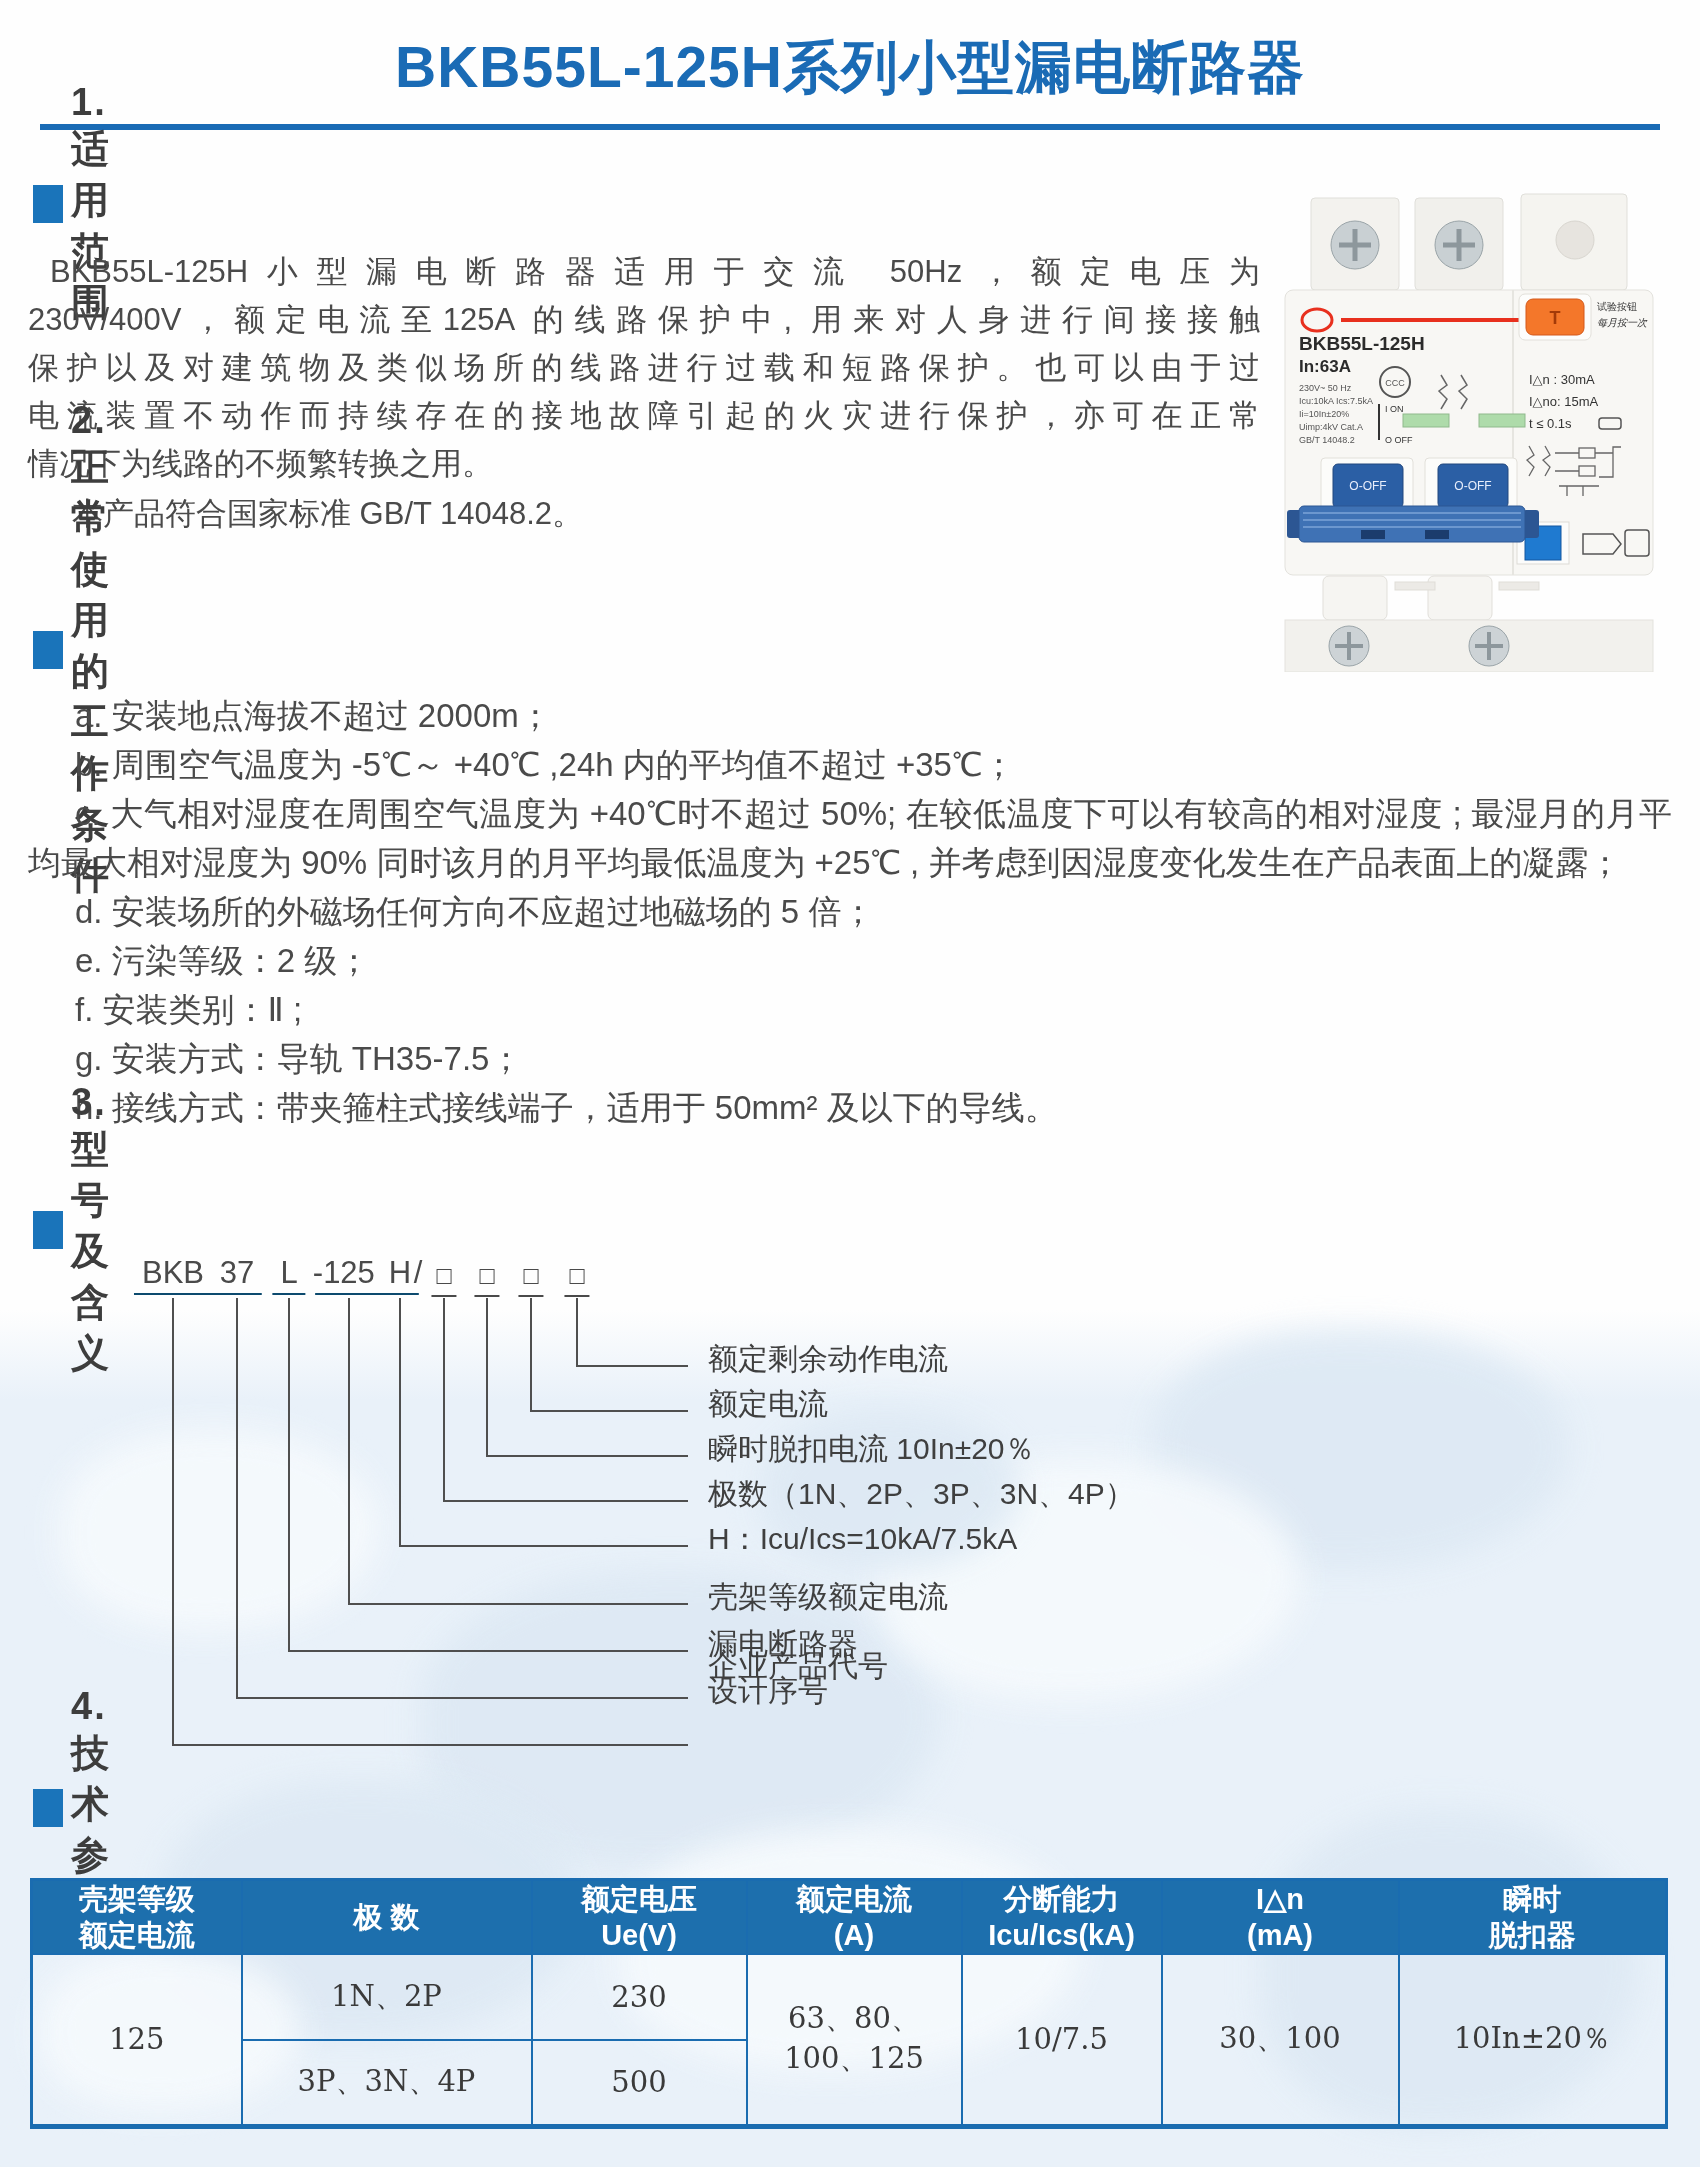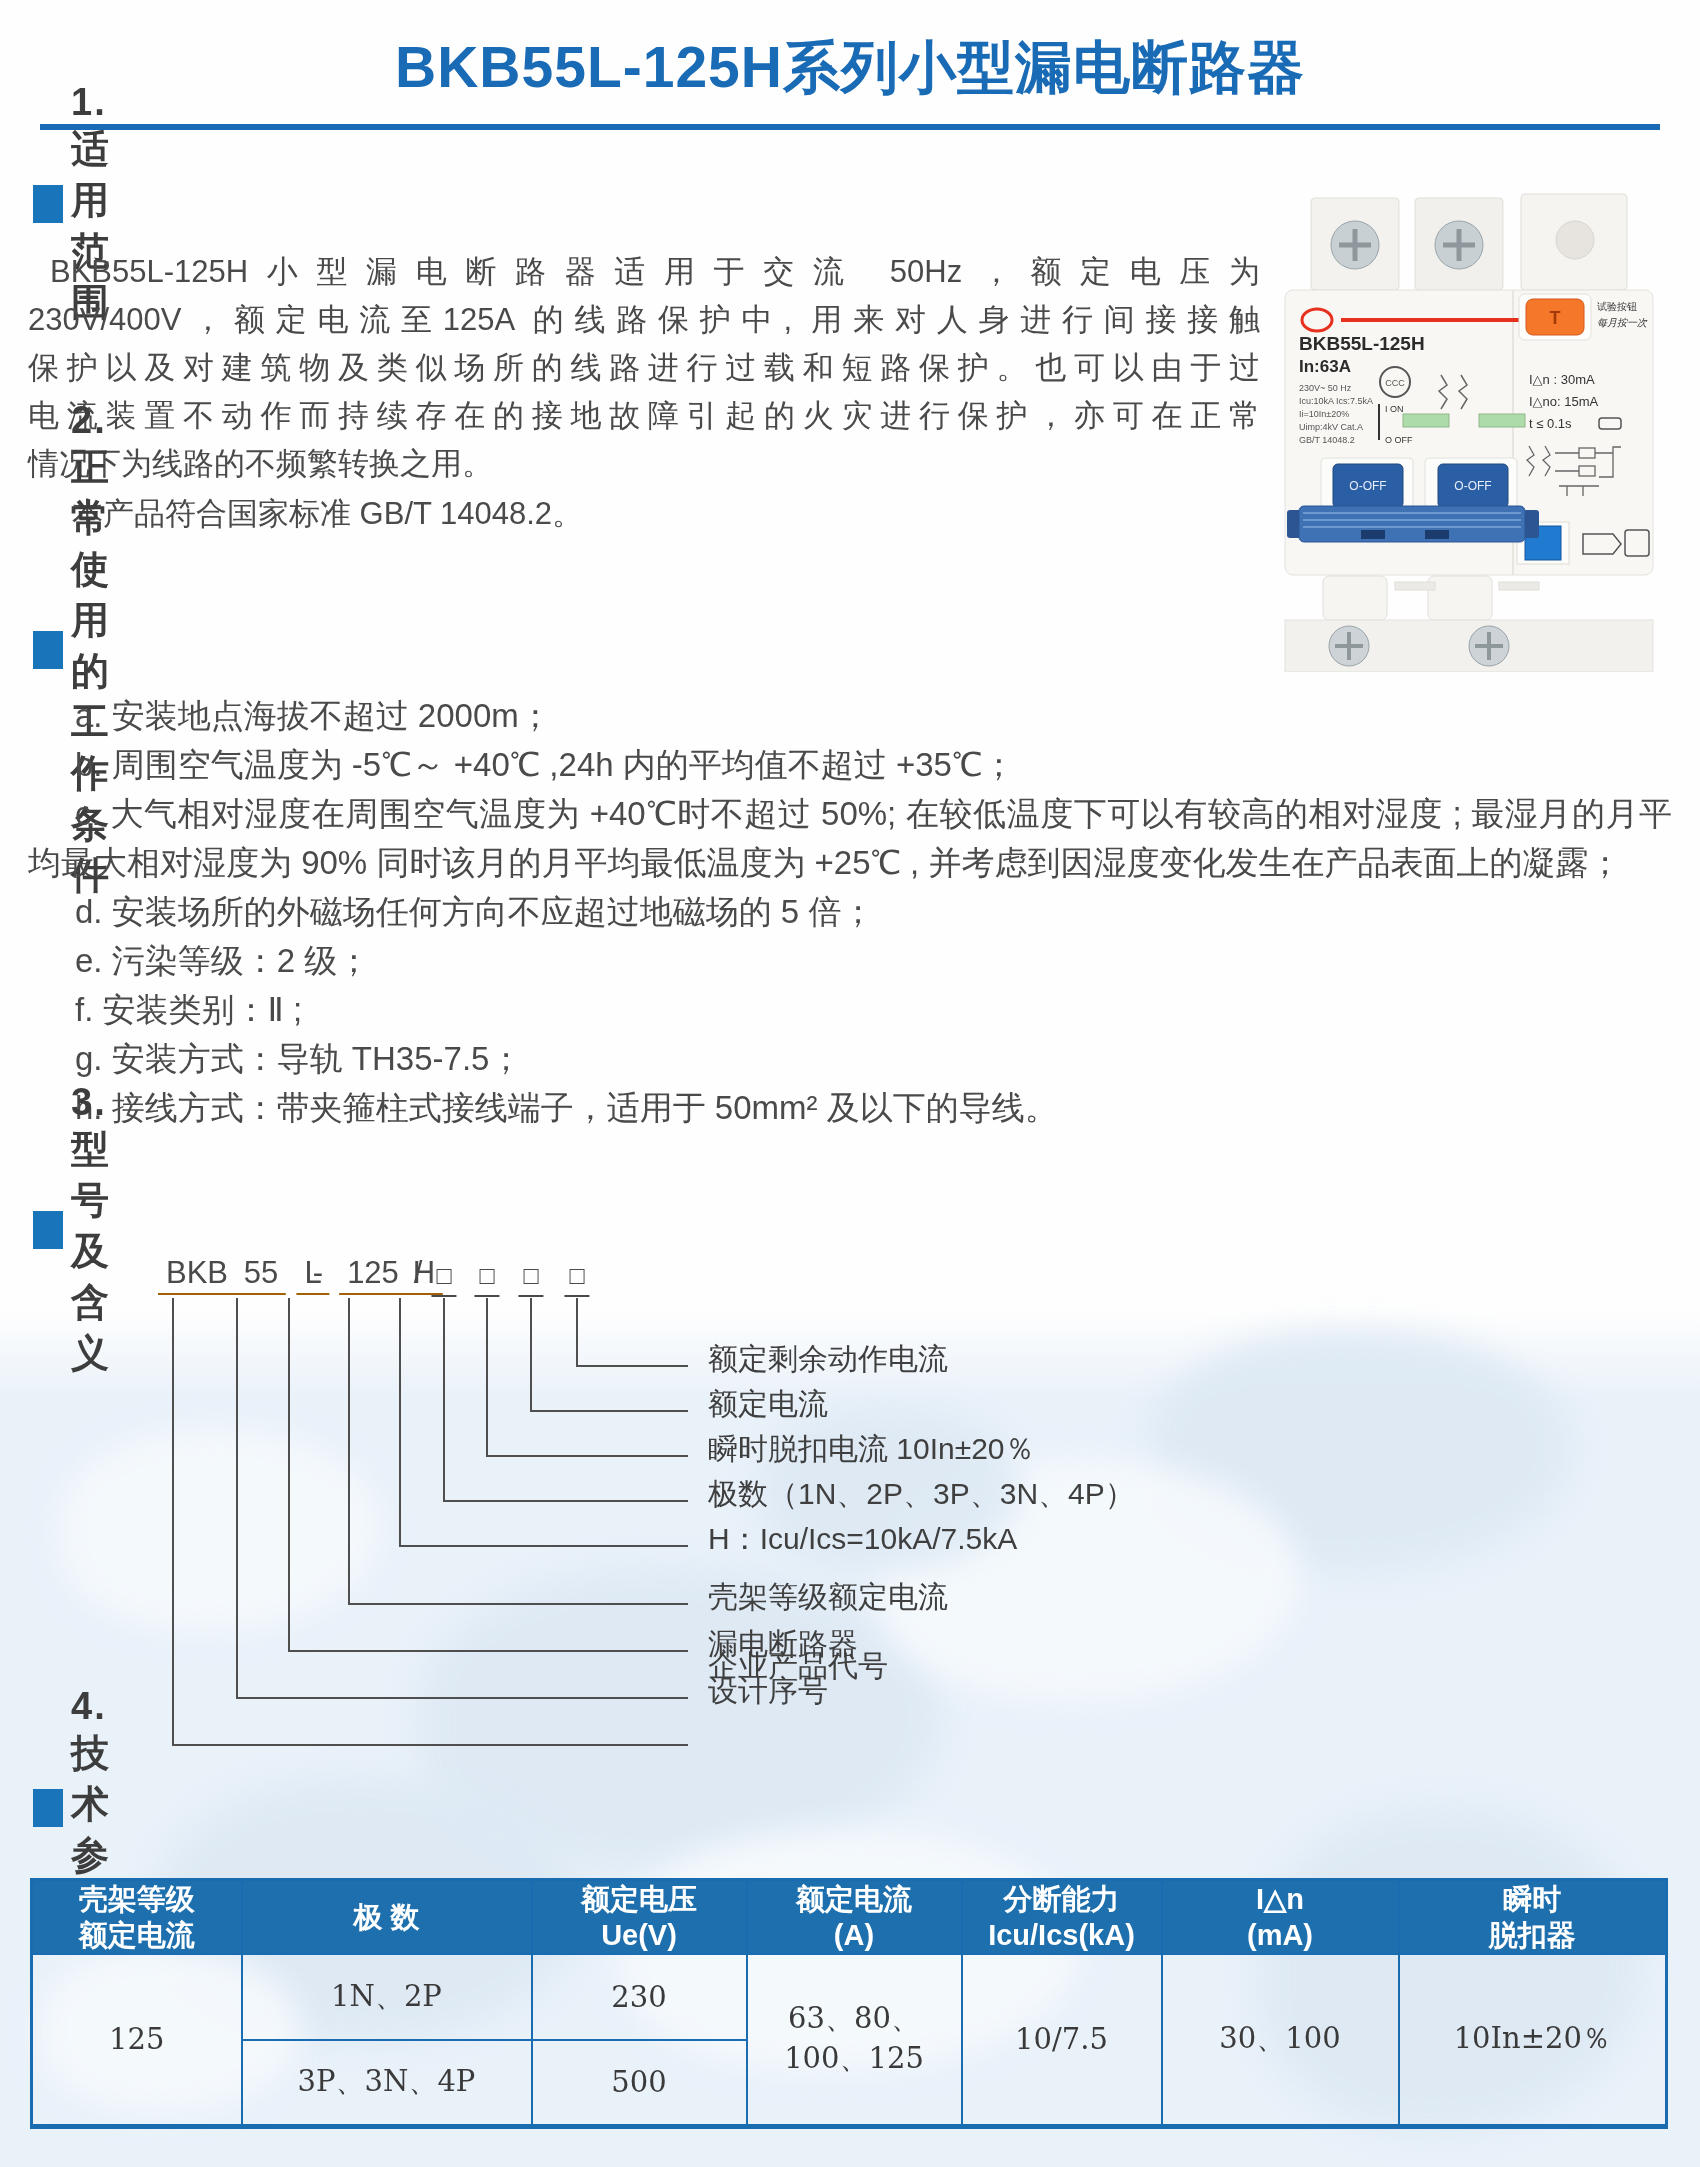--- a/index.html
+++ b/index.html
@@ -37,21 +37,21 @@
   .pline.last { text-align-last:left; }
   #para1 { top:248px; }
   #para2 { top:490px; height:48px; line-height:48px; padding-left:44px; }
 
   
   #cond-list { position:absolute; left:28px; top:678px; width:1644px; font-size:33px; color:#4a4a4a;margin-top:13px; }
   #cond-list .item { line-height:49px; text-indent:47px; text-align:justify; }
 
   
   .mseg { position:absolute; transform:translateX(-50%); top:1256px; font-size:31px; color:#4a4a4a;
-          padding:0 8px 3px; border-bottom:2px solid #a16207; line-height:34px; white-space:nowrap;margin-left:24px; }
+          padding:0 8px 3px; border-bottom:2px solid #0c4a6e; line-height:34px; white-space:nowrap; }
   .msep { position:absolute; transform:translateX(-50%); top:1256px; font-size:31px; color:#4a4a4a; line-height:34px; }
   .mbox { position:absolute; transform:translateX(-50%); top:1260px; font-size:25px; color:#4a4a4a;
           padding:0 5px 5px; border-bottom:2px solid #4a4a4a; line-height:30px; }
   .dlabel { position:absolute; left:708px; font-size:30px; color:#3f3f3f; line-height:34px; white-space:nowrap; }
 
   
   #spec-table { position:absolute; left:30px; top:1878px; width:1635px; border-collapse:collapse; table-layout:fixed; }
   #spec-table th { background:#1d6fad; color:#ffffff; font-size:29px; font-weight:bold; line-height:36px;
                    white-space:pre-line; text-align:center; vertical-align:middle; height:72px;
                    border:2px solid #1a6cb0; border-left:2px solid #cfe0ef; }
@@ -214,21 +214,21 @@
     <div class="item">g. 安装方式：导轨 TH35-7.5；</div>
     <div class="item">h. 接线方式：带夹箍柱式接线端子，适用于 50mm² 及以下的导线。</div>
   </div>
 
   <div class="sec-head" id="head3">
     <div class="sec-square"></div>
     <div class="sec-text">3. 型号及含义</div>
   </div>
   <div>
     <span class="mseg" style="left:173px;">BKB</span>
-    <span class="mseg" style="left:237px;">55</span>
+    <span class="mseg" style="left:237px;">37</span>
     <span class="mseg" style="left:289px;">L</span>
     <span class="msep" style="left:318px;">-</span>
     <span class="mseg" style="left:349px;">125</span>
     <span class="mseg" style="left:400px;">H</span>
     <span class="msep" style="left:418px;">/</span>
     <span class="mbox" style="left:444px;">□</span>
     <span class="mbox" style="left:487px;">□</span>
     <span class="mbox" style="left:531px;">□</span>
     <span class="mbox" style="left:577px;">□</span>
   </div>

